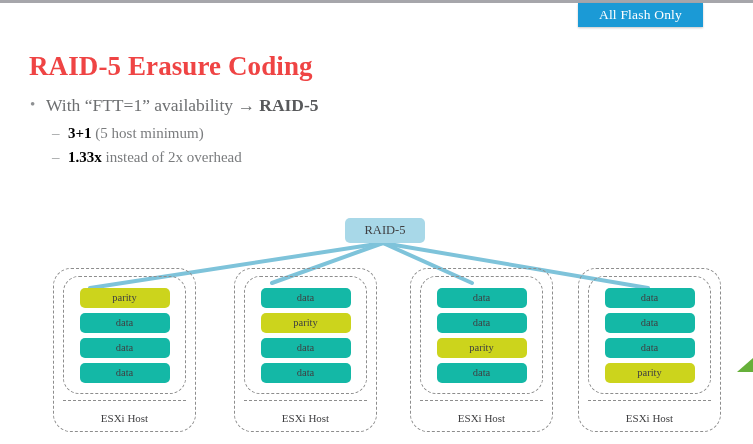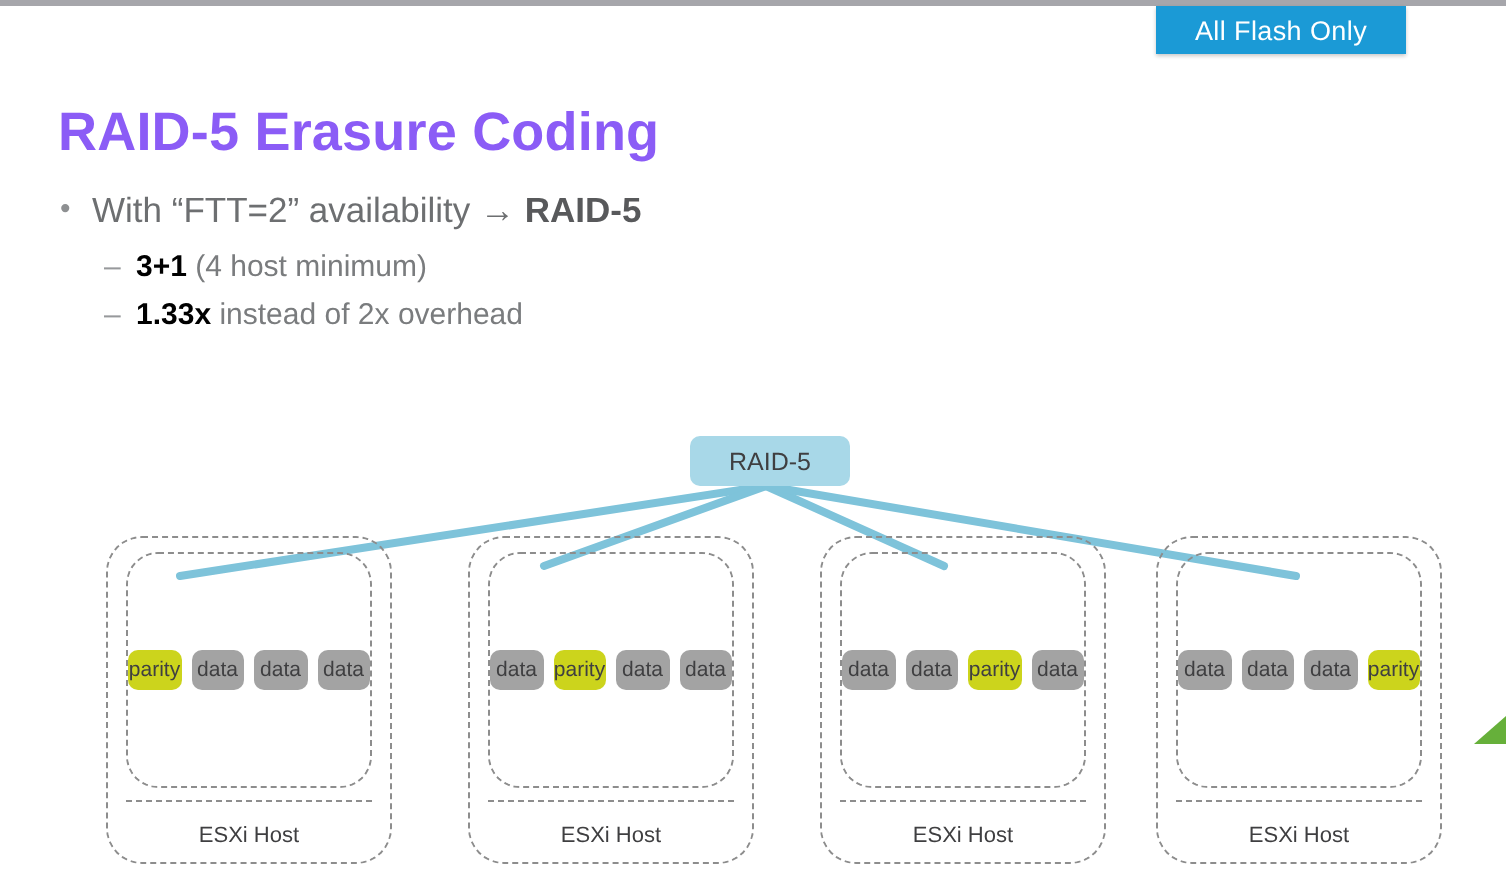--- a/index.html
+++ b/index.html
@@ -3,21 +3,21 @@
 <meta charset="utf-8">
 <style>
   html,body{margin:0;padding:0;}
   body{
     width:753px;height:444px;
     background:#ffffff;
     font-family:"Liberation Sans", sans-serif;
     position:relative;
     overflow:hidden;
   }
-  #slide{position:absolute;left:0;top:0;width:753px;height:372px;background:#fff;}
+  #slide{position:absolute;left:0;top:0;width:753px;height:372px;background:#fff;font-family:Liberation Serif, serif;}
 
   
   .top-rule{
     position:absolute;left:0;top:0;width:753px;height:3px;
     background:#a6a6ab;
   }
 
   
   .badge{
     position:absolute;left:578px;top:3px;width:125px;height:24px;
@@ -25,21 +25,21 @@
     color:#ffffff;
     font-size:13.5px;
     display:flex;align-items:center;justify-content:center;
     letter-spacing:.2px;
     box-shadow:0 1px 2px rgba(0,0,0,.22);
   }
 
   
   .title{
     position:absolute;left:29px;top:51px;
-    font-size:27px;font-weight:bold;color:#8b5cf6;
+    font-size:27px;font-weight:bold;color:#ef4444;
     letter-spacing:.1px;
   }
 
   
   .b1{position:absolute;left:30px;top:95px;width:520px;
       font-size:17.5px;color:#6d6f71;white-space:nowrap;}
   .b1 .dot{display:inline-block;width:16px;color:#8e9092;font-size:15px;vertical-align:2px;}
   .b1 .strong{font-weight:bold;color:#58595b;}
 
   .b2{position:absolute;left:52px;font-size:15px;color:#7a7c7e;white-space:nowrap;}
@@ -64,39 +64,39 @@
 
   .host{
     position:absolute;top:63px;width:143px;height:164px;
     border:1px dashed #8d8d8d;border-radius:18px;
     box-sizing:border-box;
   }
   .host-inner{
     position:absolute;left:9px;top:7px;right:9px;height:118px;
     border:1px dashed #8d8d8d;border-radius:16px;
     box-sizing:border-box;
-    display:flex;flex-direction:row;align-items:center;
+    display:flex;flex-direction:column;align-items:center;
     justify-content:center;
     gap:5px;
   }
   .host-divider{
     position:absolute;left:9px;right:9px;top:131px;height:0;
     border-top:1px dashed #8d8d8d;
   }
   .host-label{
     position:absolute;left:0;right:0;top:136px;height:26px;
     display:flex;align-items:center;justify-content:center;
     font-size:11px;color:#3f3f41;
   }
   .chunk{
     width:90px;height:20px;border-radius:5px;
     display:flex;align-items:center;justify-content:center;
     font-size:10.5px;color:#3f3f41;
   }
-  .chunk.data{background:#a3a3a3;}
+  .chunk.data{background:#14b8a6;}
   .chunk.parity{background:#ccd41c;}
 
   .host-0{left:53px;}
   .host-1{left:234px;}
   .host-2{left:410px;}
   .host-3{left:578px;}
 
   .corner-tri{
     position:absolute;right:0;bottom:0;
     width:0;height:0;
@@ -111,25 +111,25 @@
 
   <div class="top-rule"></div>
 
   <div class="badge">
     <span>All Flash Only</span>
   </div>
 
   <div class="title">RAID-5 Erasure Coding</div>
 
   <div class="b1">
-    <span class="dot">•</span><span>With “FTT=2” availability → </span><span class="strong">RAID-5</span>
+    <span class="dot">•</span><span>With “FTT=1” availability → </span><span class="strong">RAID-5</span>
   </div>
 
   <div class="b2 b2-a">
-    <span class="dash">–</span><span class="strong">3+1</span><span> (4 host minimum)</span>
+    <span class="dash">–</span><span class="strong">3+1</span><span> (5 host minimum)</span>
   </div>
 
   <div class="b2 b2-b">
     <span class="dash">–</span><span class="strong">1.33x</span><span> instead of 2x overhead</span>
   </div>
 
 
   <div class="diagram">
 
     <svg class="connectors" viewBox="0 0 753 239" preserveAspectRatio="none">

